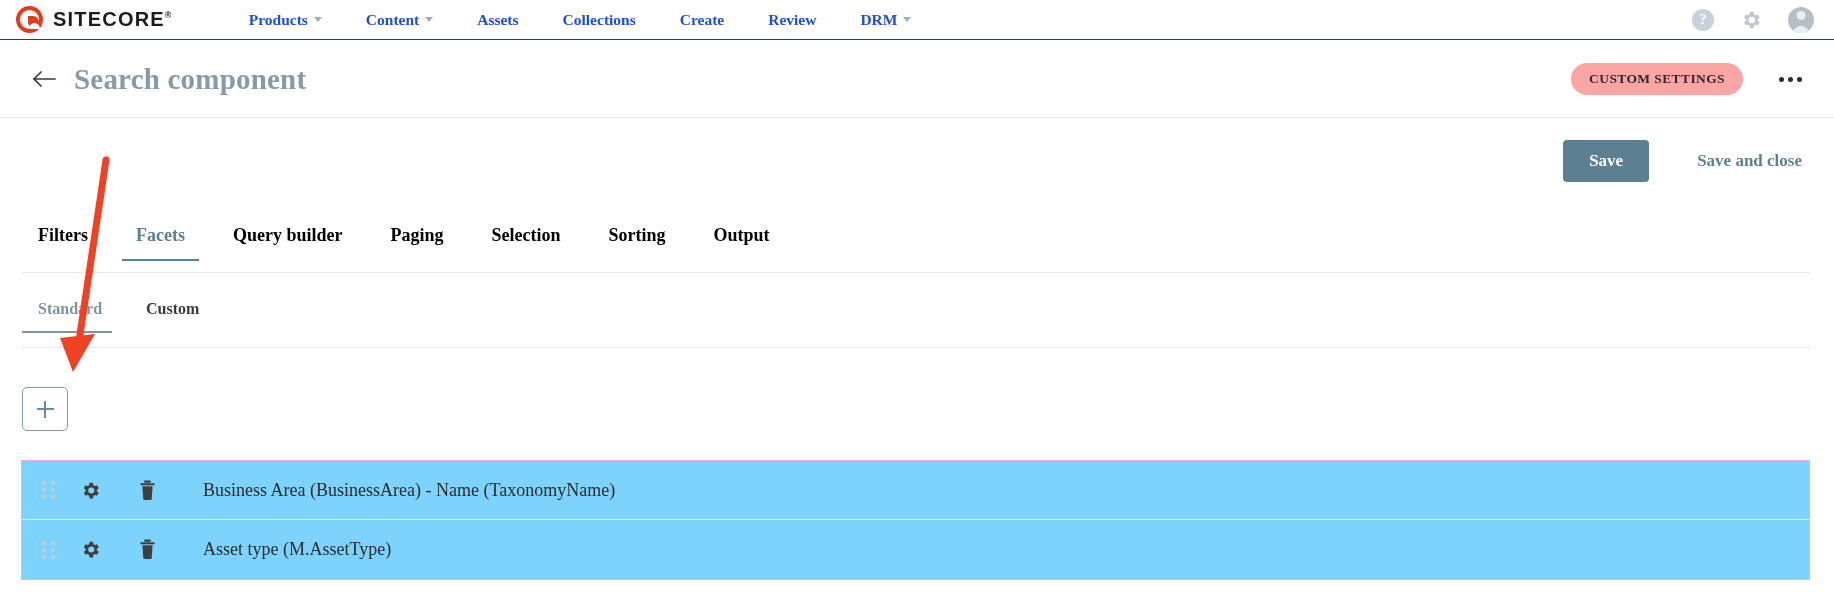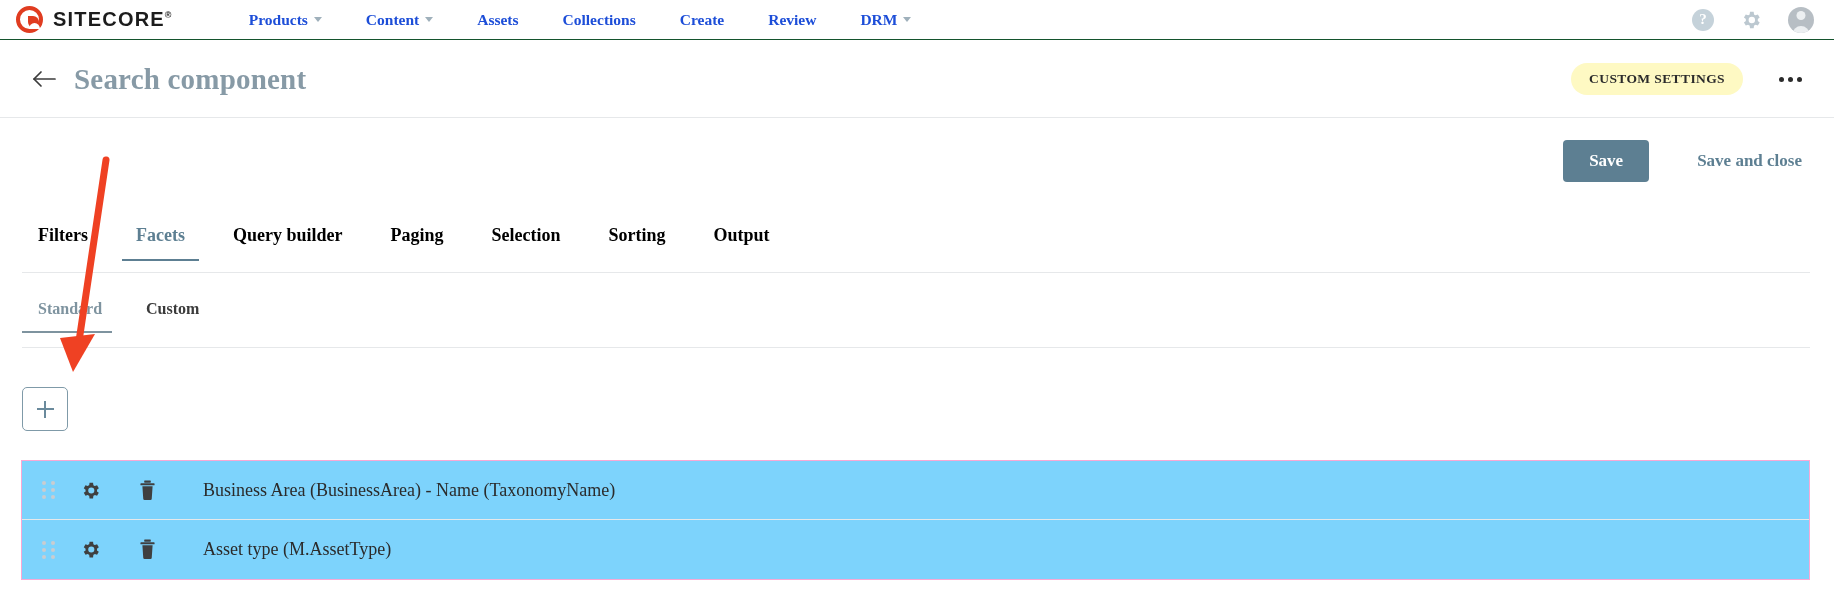--- a/index.html
+++ b/index.html
@@ -104,21 +104,21 @@
   }
   .page-title {
     margin-left: 16px;
     font-family: "Liberation Serif", serif;
     font-weight: bold; font-size: 29px;
     color: #879aa6;
     letter-spacing: 0.2px;
   }
   .title-right { margin-left: auto; display: flex; align-items: center; margin-right: 28px; }
   .pill-btn {
-    background: #fef9c3;
+    background: #fca5a5;
     border: none; border-radius: 16px;
     padding: 8px 18px;
     font-family: "Liberation Serif", serif;
     font-weight: bold; font-size: 13.5px; letter-spacing: 0.4px;
     color: #2b2b2b;
     cursor: pointer;
   }
   .ellipsis-btn {
     margin-left: 32px; display: flex; gap: 4px; cursor: pointer; padding: 8px 4px;
   }

